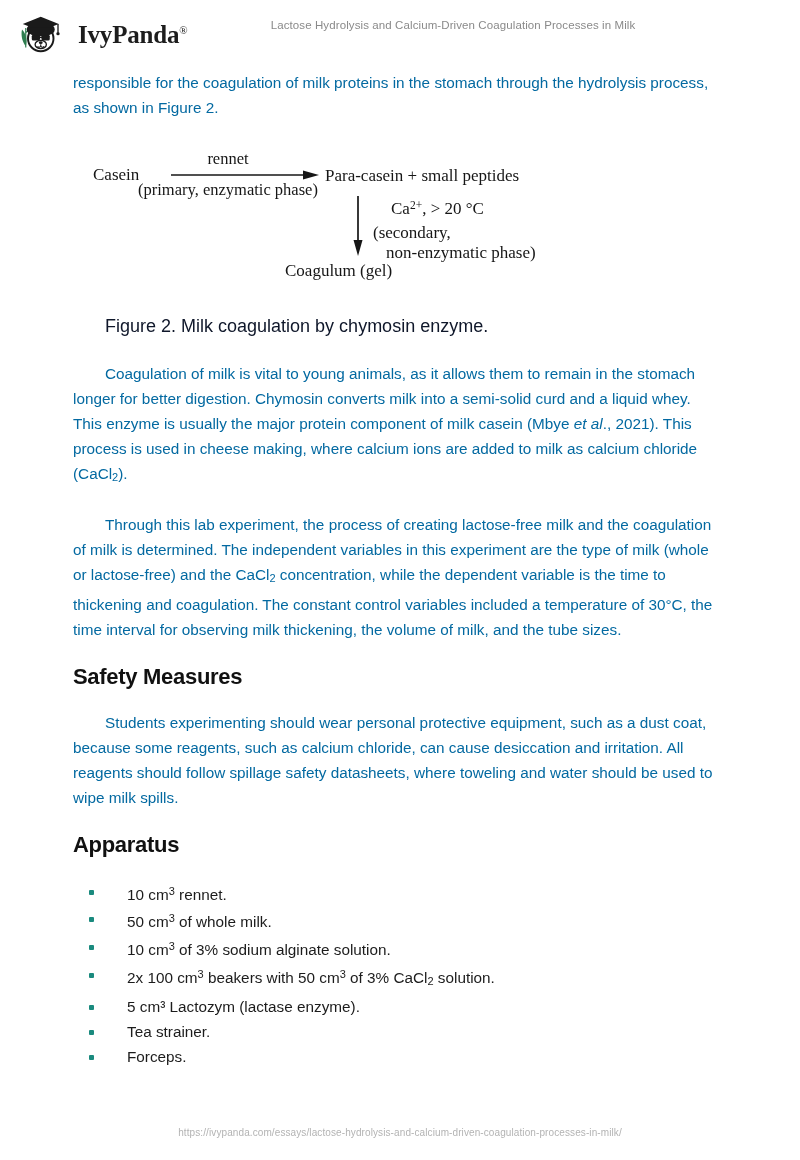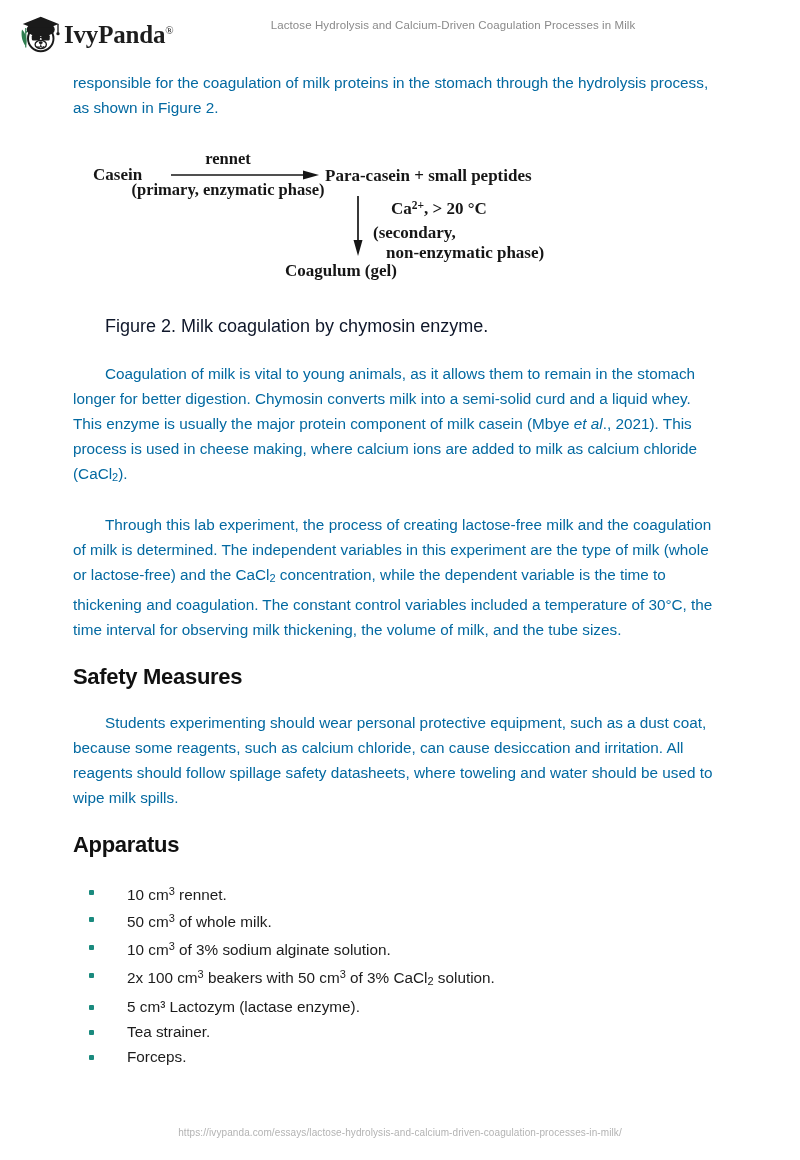--- a/index.html
+++ b/index.html
@@ -22,21 +22,21 @@
     top: 0; left: 0;
     width: 800px;
     height: 66px;
   }
   .brand {
     position: absolute;
     left: 16px;
     top: 10px;
     display: flex;
     align-items: center;
-    gap: 0;
+    gap: 14px;
   }
   .brand-logo {
     width: 48px;
     height: 48px;
     display: block;
   }
   .brand-text {
     font-family: "Liberation Serif", serif;
     font-size: 25px;
     font-weight: bold;
@@ -99,21 +99,20 @@
 
   sub { font-size: 0.72em; vertical-align: -0.22em; }
   sup { font-size: 0.72em; vertical-align: 0.42em; }
   em { font-style: italic; }
 
   
   .figure-wrap {
     margin: 24px 0 34px 0;
     height: 136px;
     position: relative;
-    font-weight: bold;
   }
   .figure-svg { display: block; }
 
   
   ul.apparatus-list {
     list-style: none;
     margin: 0;
     padding: 0;
   }
   ul.apparatus-list li {

